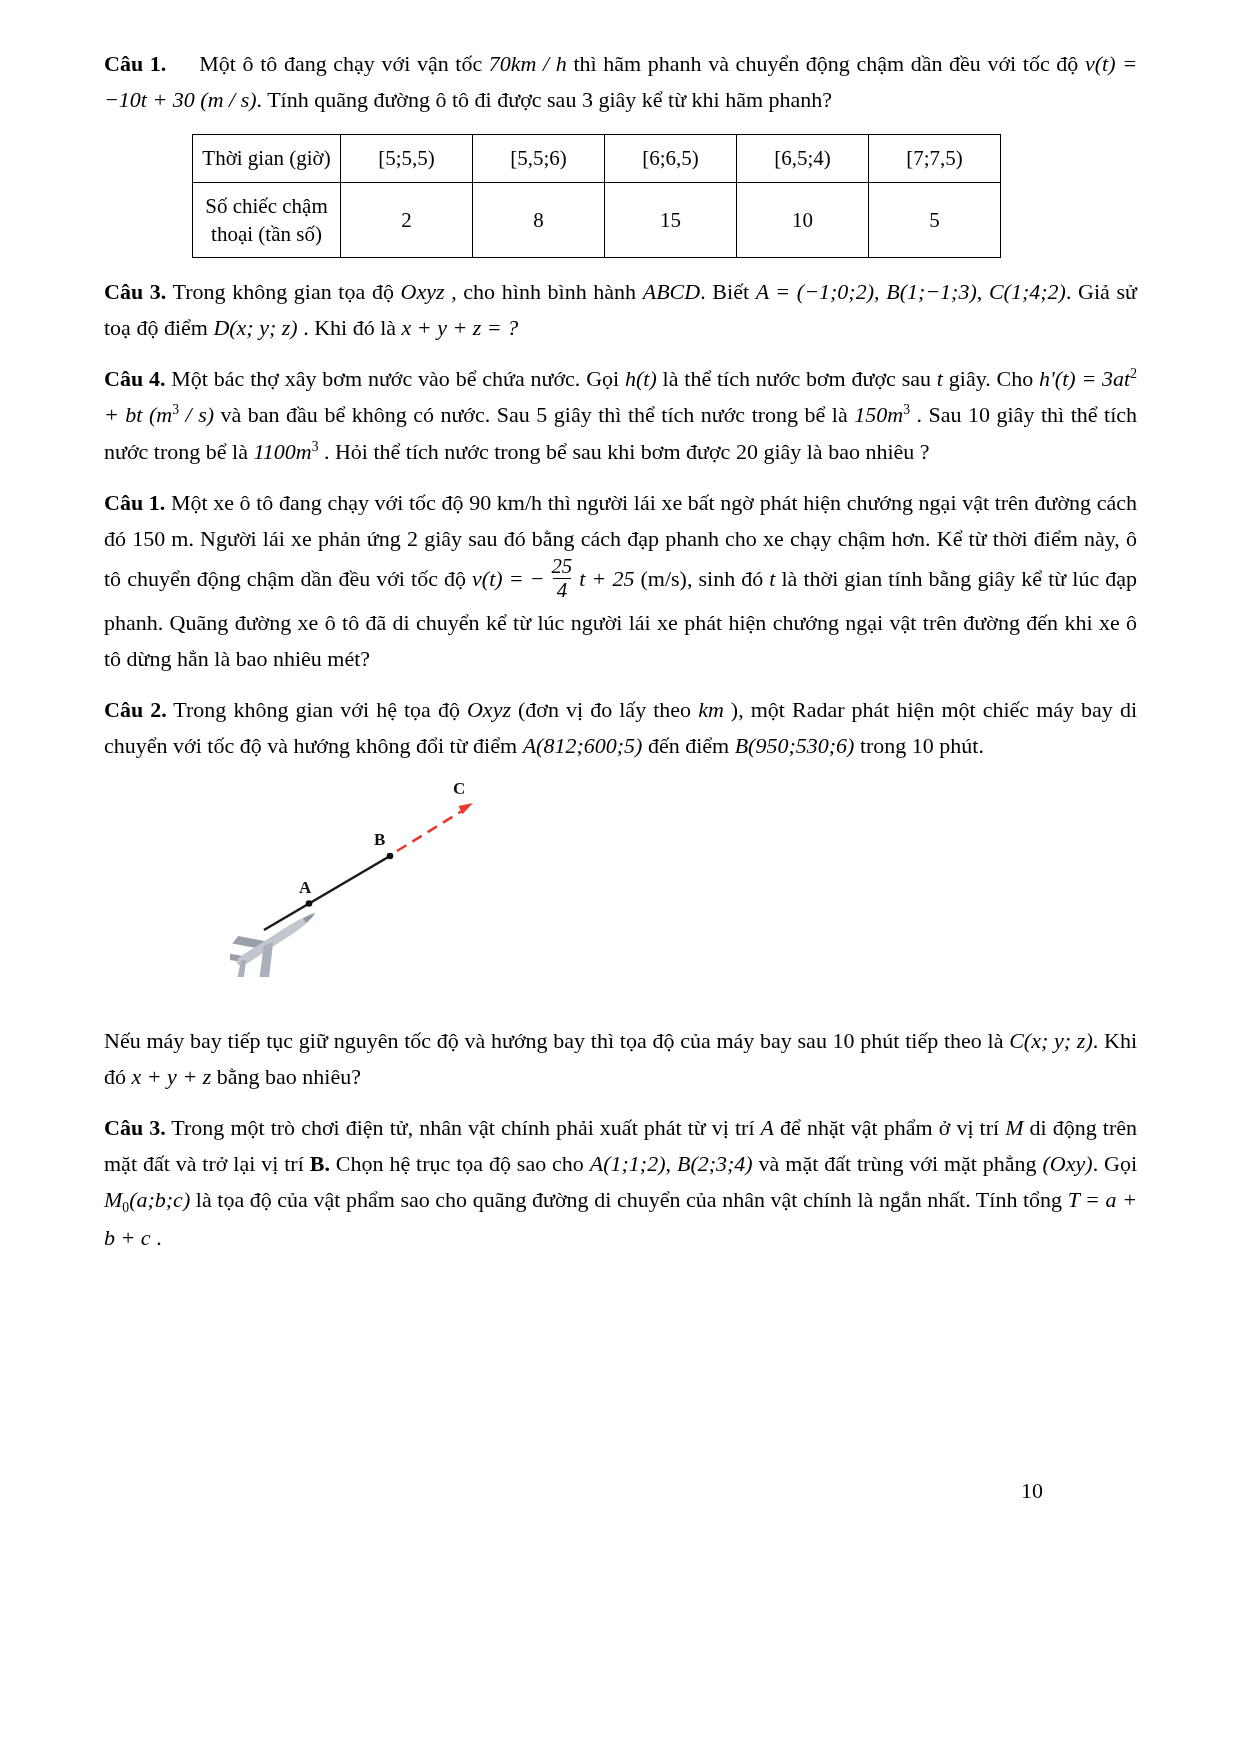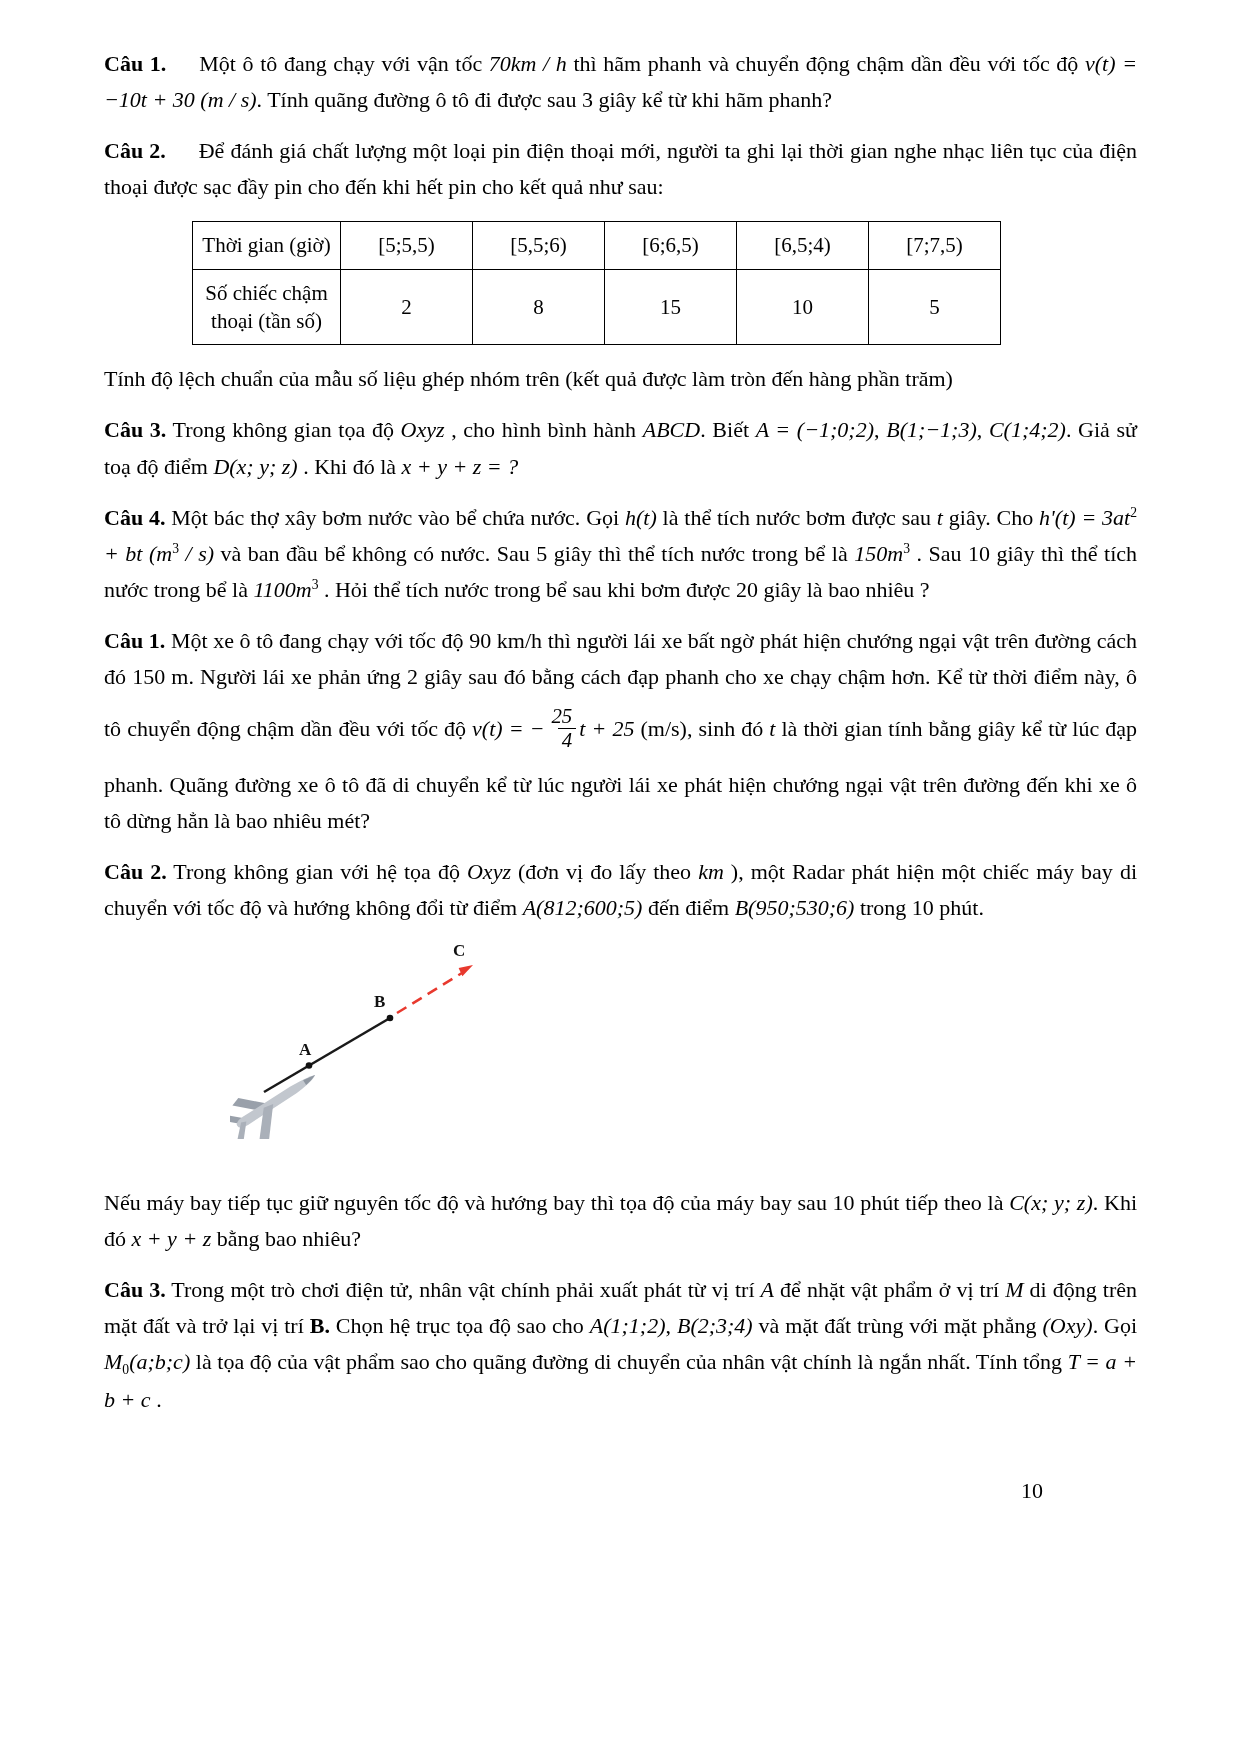--- a/index.html
+++ b/index.html
@@ -19,26 +19,26 @@
     line-height: 1.64;
     text-align: justify;
     margin: 0 0 15px 0;
   }
   .para span.b { font-weight: bold; }
   .para span.i { font-style: italic; }
   sup, sub { font-size: 0.62em; font-style: normal; }
   .frac {
     display: inline-flex;
     flex-direction: column;
-    align-items: flex-end;
+    align-items: center;
     vertical-align: middle;
     font-style: italic;
     line-height: 1.12;
     font-size: 0.95em;
-    margin: 12px 3px;
+    margin: 0 3px;
     transform: translateY(-2px);
   }
   .frac .den { border-top: 1.6px solid #000; padding: 0 4px; }
   .frac .num { padding: 0 4px; }
 
   table.freq {
     border-collapse: collapse;
     table-layout: fixed;
     margin: 16px 0 16px 88px;
   }
@@ -67,21 +67,20 @@
     font-size: 22px;
   }
 </style>
 </head>
 <body>
 
 <div class="page">
 
   <p class="para"><span class="b">Câu 1.</span><span>  Một ô tô đang chạy với vận tốc </span><span class="i">70km / h</span><span> thì hãm phanh và chuyển động chậm dần đều với tốc độ </span><span class="i">v(t) = −10t + 30 (m / s)</span><span>. Tính quãng đường ô tô đi được sau 3 giây kể từ khi hãm phanh?</span></p>
 
-  <p class="para"><span class="b">Câu 2.</span><span>  Để đánh giá chất lượng một loại pin điện thoại mới, người ta ghi lại thời gian nghe nhạc liên tục của điện thoại được sạc đầy pin cho đến khi hết pin cho kết quả như sau:</span></p>
 
   <table class="freq">
     <colgroup>
       <col style="width:148px">
         <col style="width:132px">
         <col style="width:132px">
         <col style="width:132px">
         <col style="width:132px">
         <col style="width:132px">
     </colgroup>
@@ -98,21 +97,20 @@
         <td>Số chiếc chậm thoại (tần số)</td>
         <td>2</td>
         <td>8</td>
         <td>15</td>
         <td>10</td>
         <td>5</td>
       </tr>
     </tbody>
   </table>
 
-  <p class="para"><span>Tính độ lệch chuẩn của mẫu số liệu ghép nhóm trên (kết quả được làm tròn đến hàng phần trăm)</span></p>
 
   <p class="para"><span class="b">Câu 3.</span><span> Trong không gian tọa độ </span><span class="i">Oxyz</span><span> , cho hình bình hành </span><span class="i">ABCD</span><span>. Biết </span><span class="i">A = (−1;0;2)</span><span>, </span><span class="i">B(1;−1;3)</span><span>, </span><span class="i">C(1;4;2)</span><span>. Giả sử toạ độ điểm </span><span class="i">D(x; y; z)</span><span> . Khi đó là </span><span class="i">x + y + z = ?</span></p>
 
   <p class="para"><span class="b">Câu 4.</span><span> Một bác thợ xây bơm nước vào bể chứa nước. Gọi </span><span class="i">h(t)</span><span> là thể tích nước bơm được sau </span><span class="i">t</span><span> giây. Cho </span><span class="i">h'(t) = 3at</span><sup>2</sup><span class="i"> + bt </span><span class="i">(m</span><sup>3</sup><span class="i"> / s)</span><span> và ban đầu bể không có nước. Sau 5 giây thì thể tích nước trong bể là </span><span class="i">150m</span><sup>3</sup><span> . Sau 10 giây thì thể tích nước trong bể là </span><span class="i">1100m</span><sup>3</sup><span> . Hỏi thể tích nước trong bể sau khi bơm được 20 giây là bao nhiêu ?</span></p>
 
 
   <p class="para"><span class="b">Câu 1.</span><span> Một xe ô tô đang chạy với tốc độ 90 km/h thì người lái xe bất ngờ phát hiện chướng ngại vật trên đường cách đó 150 m. Người lái xe phản ứng 2 giây sau đó bằng cách đạp phanh cho xe chạy chậm hơn. Kể từ thời điểm này, ô tô chuyển động chậm dần đều với tốc độ </span><span class="i">v(t) = −</span><span class="frac">
         <span class="num">25</span>
         <span class="den">4</span>
       </span><span class="i">t + 25</span><span> (m/s), sinh đó </span><span class="i">t</span><span> là thời gian tính bằng giây kể từ lúc đạp phanh. Quãng đường xe ô tô đã di chuyển kể từ lúc người lái xe phát hiện chướng ngại vật trên đường đến khi xe ô tô dừng hẳn là bao nhiêu mét?</span></p>

